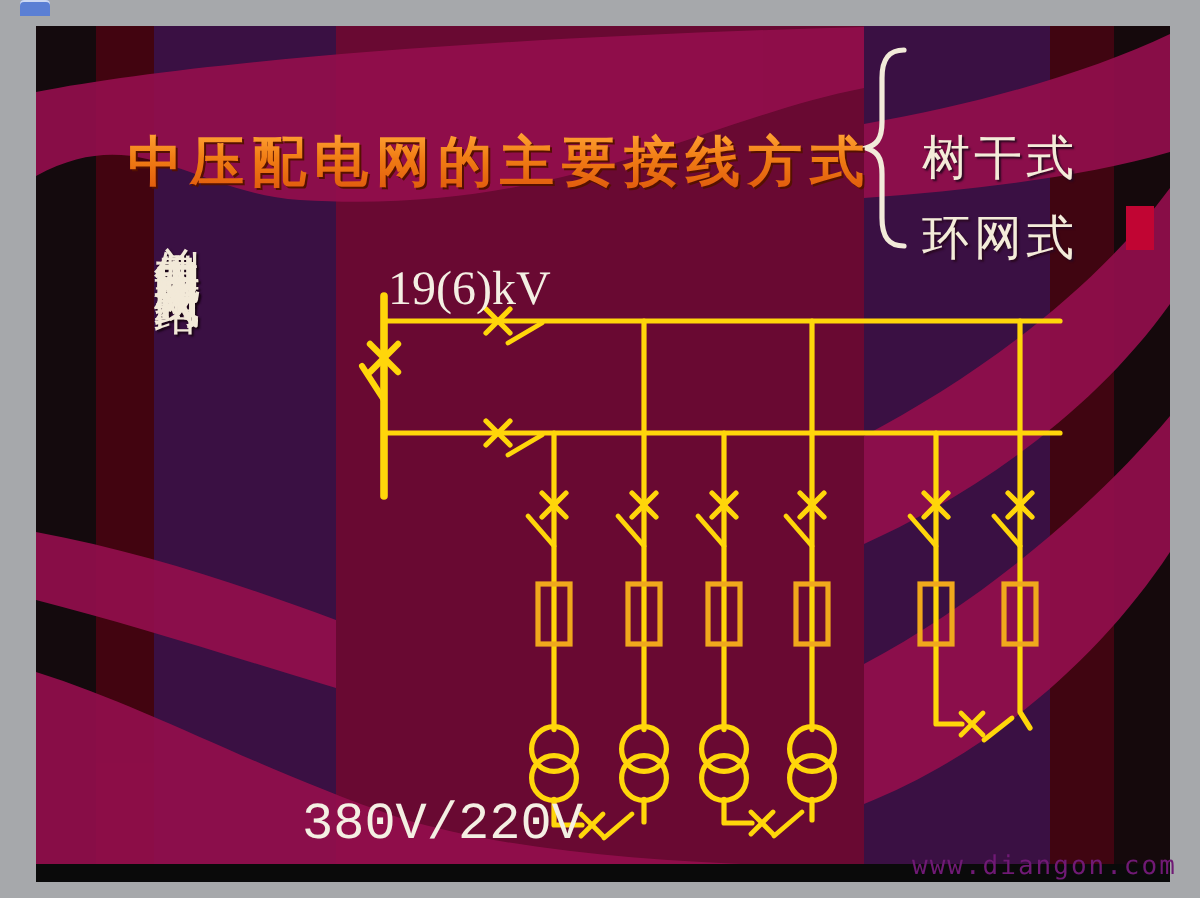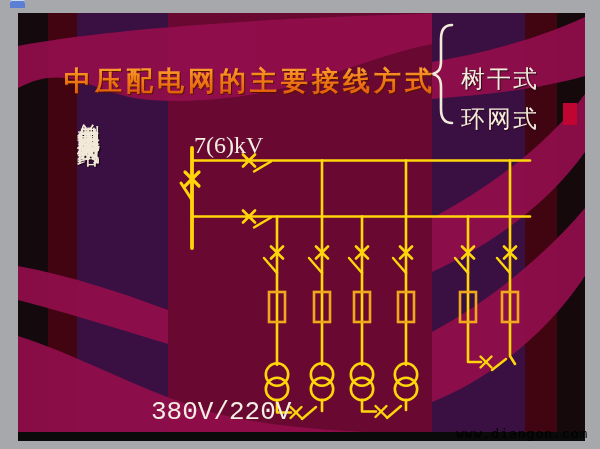--- a/index.html
+++ b/index.html
@@ -22,21 +22,21 @@
          -webkit-background-clip:text;background-clip:text;color:transparent;
          filter:drop-shadow(1px 1px 0 #551000);margin-left:21px;}
   .method{left:461px;font-size:24px;letter-spacing:2px;color:#f4ecd9;
           text-shadow:1px 1px 1px #2a0820;}
   .m0{top:21px}.m1{top:63px}.m2{top:103px}
   .side-label{left:74px;top:105px;font-size:23px;color:#f2e9d8;letter-spacing:2px;
               writing-mode:vertical-rl;text-orientation:upright;white-space:nowrap;
               text-shadow:1px 1px 1px #1a0515;}
   .hv{left:194px;top:132px;font-size:24px;color:#f4efe3;font-family:"Liberation Serif",serif;}
   .lv{left:151px;top:397px;font-size:26px;color:#f4efe3;font-family:Liberation Mono, monospace;}
-  .watermark{left:456px;top:426px;font-size:13px;color:#000000;letter-spacing:1px;
+  .watermark{left:456px;top:426px;font-size:13px;color:#701a75;letter-spacing:1px;
              font-family:"DejaVu Sans Mono",monospace;}
 </style>
 </head>
 <body>
 
 <div id="stage">
 
   <div class="titlebar">
     <div class="win-icon"></div>
   </div>
@@ -131,17 +131,17 @@
       <path d="M452,25 C444,25 441,30 441,39 L441,61 C441,70 438,72.5 433,74 C438,75.5 441,78 441,87 L441,109 C441,118 444,123 452,123" fill="none" stroke="#f2ead9" stroke-width="2.6" stroke-linecap="round"></path>
     </svg>
   </div>
 
   <div class="bottombar"></div>
 
   <div class="ovl title">中压配电网的主要接线方式</div>
   <div class="ovl method m1">树干式</div>
   <div class="ovl method m2">环网式</div>
   <div class="ovl side-label">单侧供电双回路树干式网络</div>
-  <div class="ovl hv">7(6)kV</div>
+  <div class="ovl hv">19(6)kV</div>
   <div class="ovl lv">380V/220V</div>
   <div class="ovl watermark">www.diangon.com</div>
 
 </div>
 
 </body></html>

